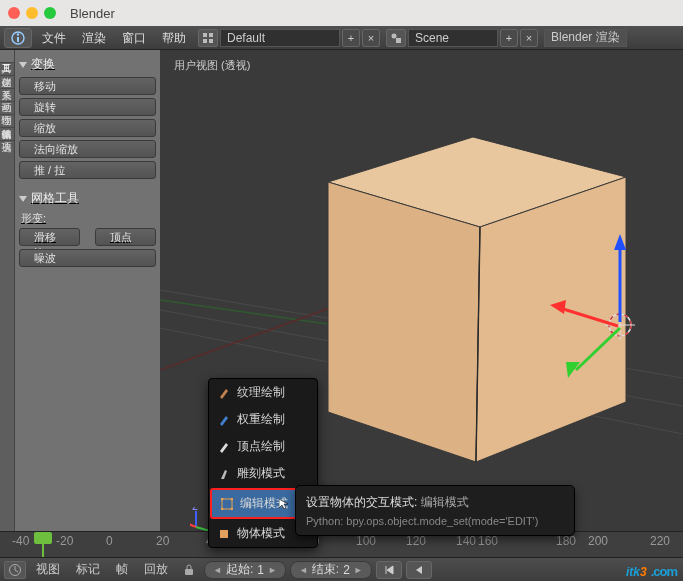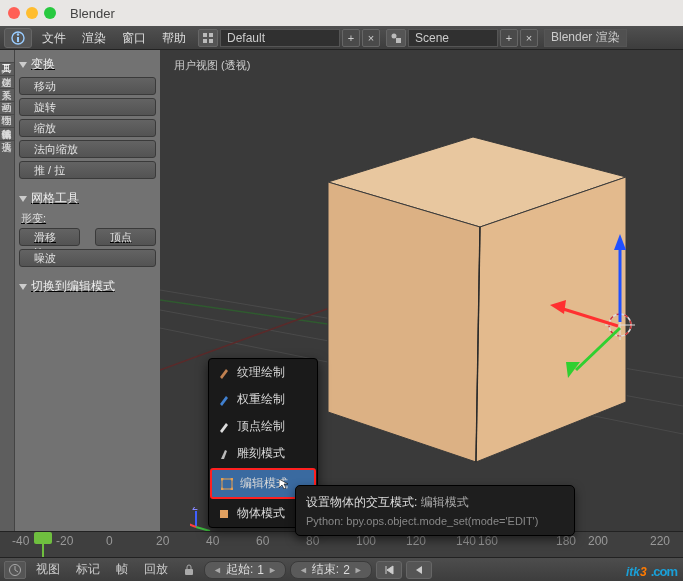--- a/index.html
+++ b/index.html
@@ -40,21 +40,21 @@
 .panel-sep { height:6px; }
 
 
 .viewport { flex:1; position:relative; background:#3a3a3a; }
 .vp-label { position:absolute; left:14px; top:8px; color:#ccc; font-size:11px; }
 .vp-canvas { position:absolute; inset:0; }
 .cube-wrap { position:absolute; left:148px; top:72px; width:345px; height:350px; }
 .axis-overlay { position:absolute; left:30px; bottom:48px; width:26px; height:26px; }
 
 
-.popup { position:absolute; left:208px; top:358px; width:110px; background:#1a1a1a; border:1px solid #000; border-radius:4px; box-shadow:0 4px 12px rgba(0,0,0,.6); z-index:5; }
+.popup { position:absolute; left:208px; top:378px; width:110px; background:#1a1a1a; border:1px solid #000; border-radius:4px; box-shadow:0 4px 12px rgba(0,0,0,.6); z-index:5; }
 .popup-item { display:flex; align-items:center; gap:6px; padding:5px 8px; color:#d8d8d8; }
 .popup-item.hover { background:#3a6aa0; }
 .popup-item .picon { width:14px; height:14px; display:flex; align-items:center; justify-content:center; }
 .popup-item.sel { border:2px solid #ff2020; border-radius:3px; margin:1px; }
 
 
 .tooltip { position:absolute; left:295px; top:485px; width:280px; background:#1e1e1e; border:1px solid #000; border-radius:5px; padding:8px 10px; color:#bbb; z-index:6; box-shadow:0 4px 10px rgba(0,0,0,.5); }
 .tooltip .tt-top { color:#ddd; margin-bottom:4px; }
 .tooltip .tt-em { color:#aaa; }
 .tooltip .tt-py { color:#888; font-size:11px; }
@@ -162,24 +162,20 @@
           <span class="tri"></span>
           <span>网格工具</span>
         </div>
       <div style="font-size:11px;color:#ddd;padding:0 0 2px 2px">形变:</div>
       <div class="row2">
         <button class="tool-btn">滑移边</button>
         <button class="tool-btn">顶点</button>
       </div>
       <button class="tool-btn">噪波</button>
       <div class="panel-sep"></div>
-      <div class="panel-hdr">
-          <span class="tri"></span>
-          <span>切换到编辑模式</span>
-        </div>
     </div>
   </div>
 
   <div class="viewport">
     <div class="vp-label">用户视图 (透视)</div>
 
     <svg class="vp-canvas" width="523" height="481">
 
       <g stroke="#4a4a4a" stroke-width="1">
         <line x1="0" y1="260" x2="523" y2="356"></line>

